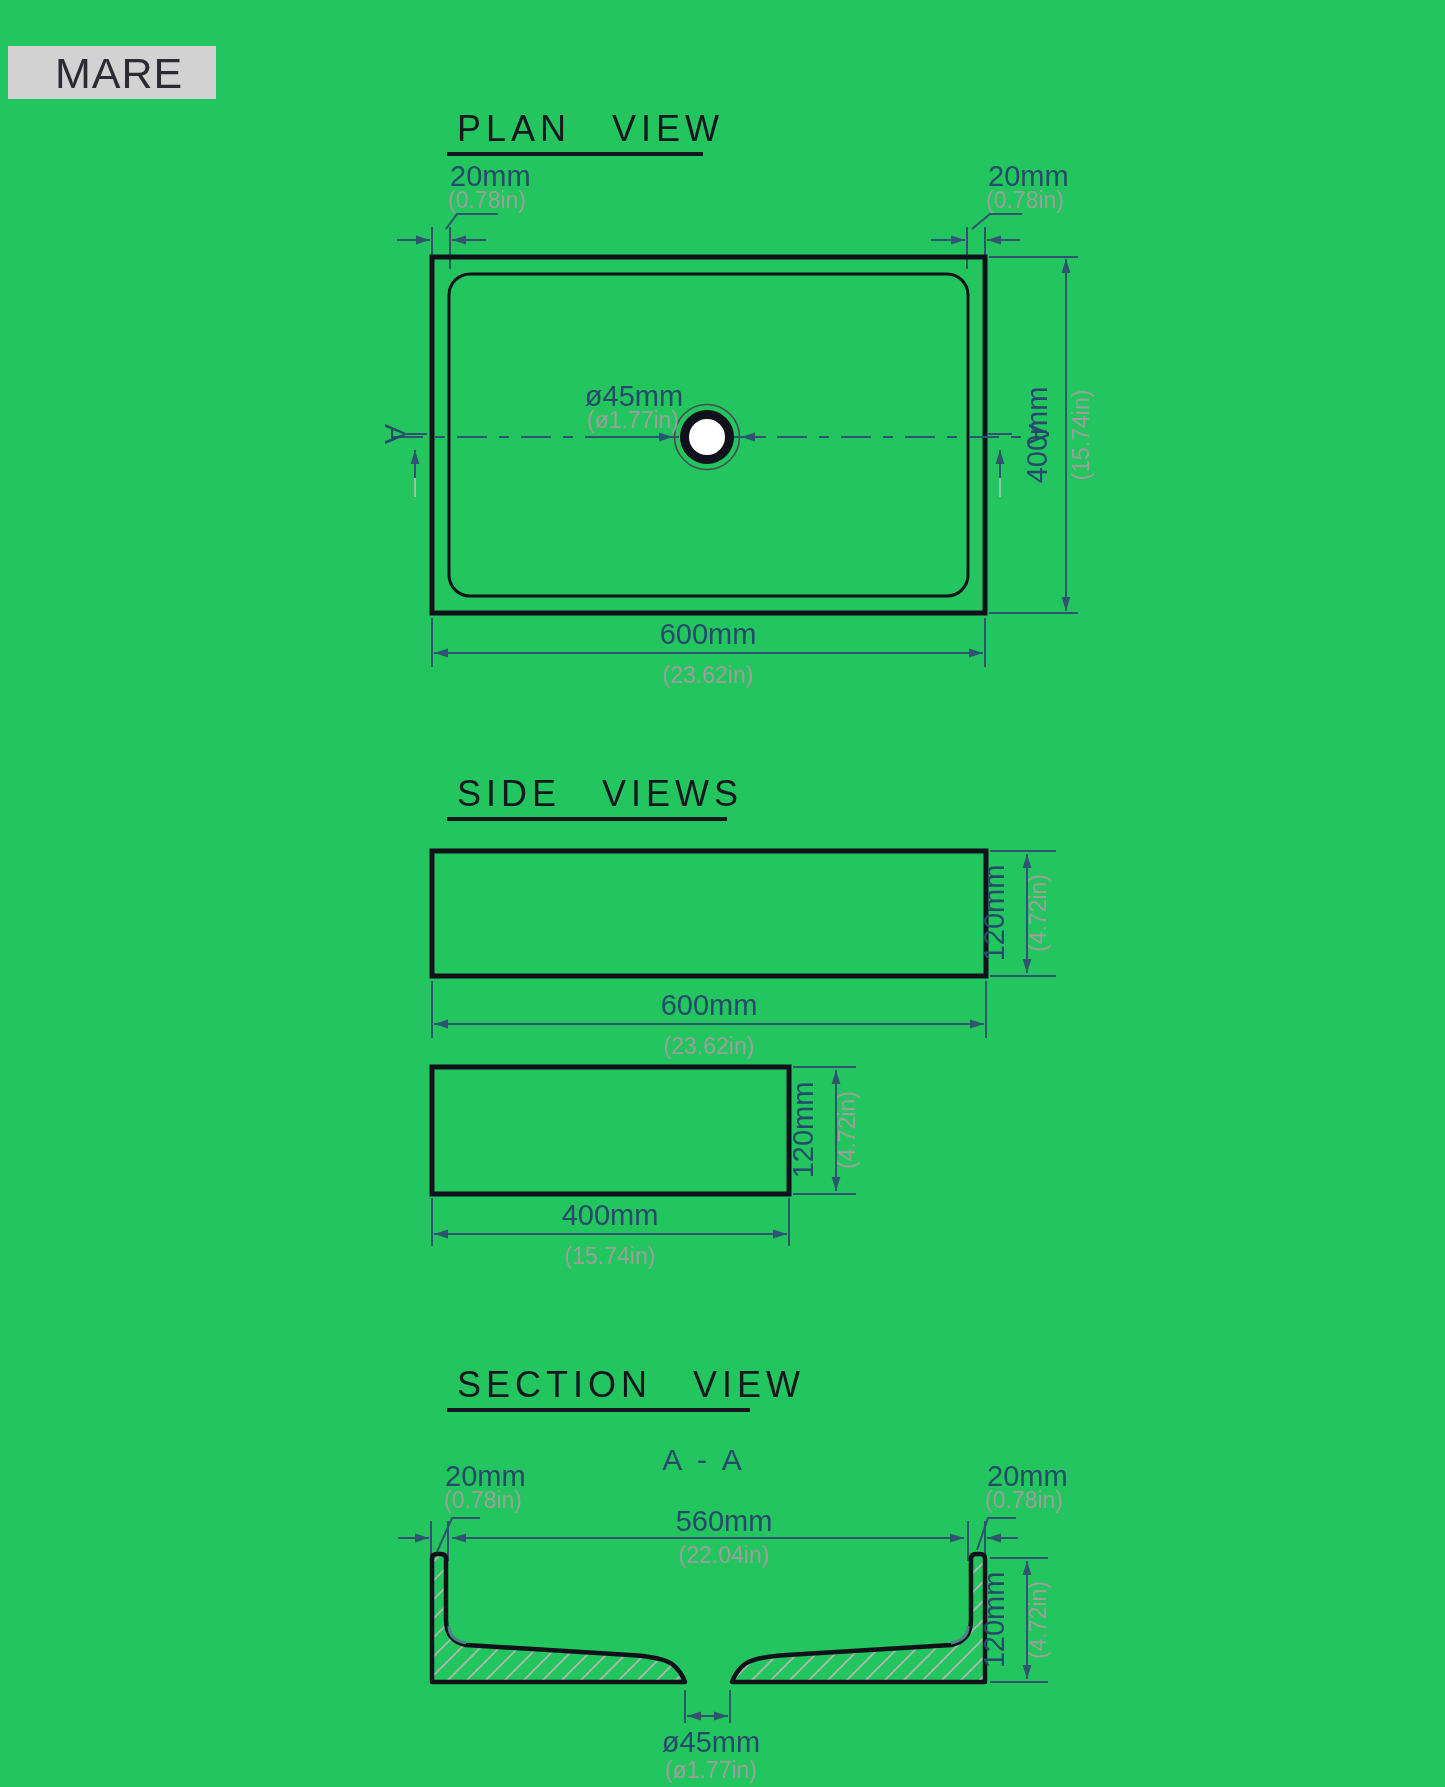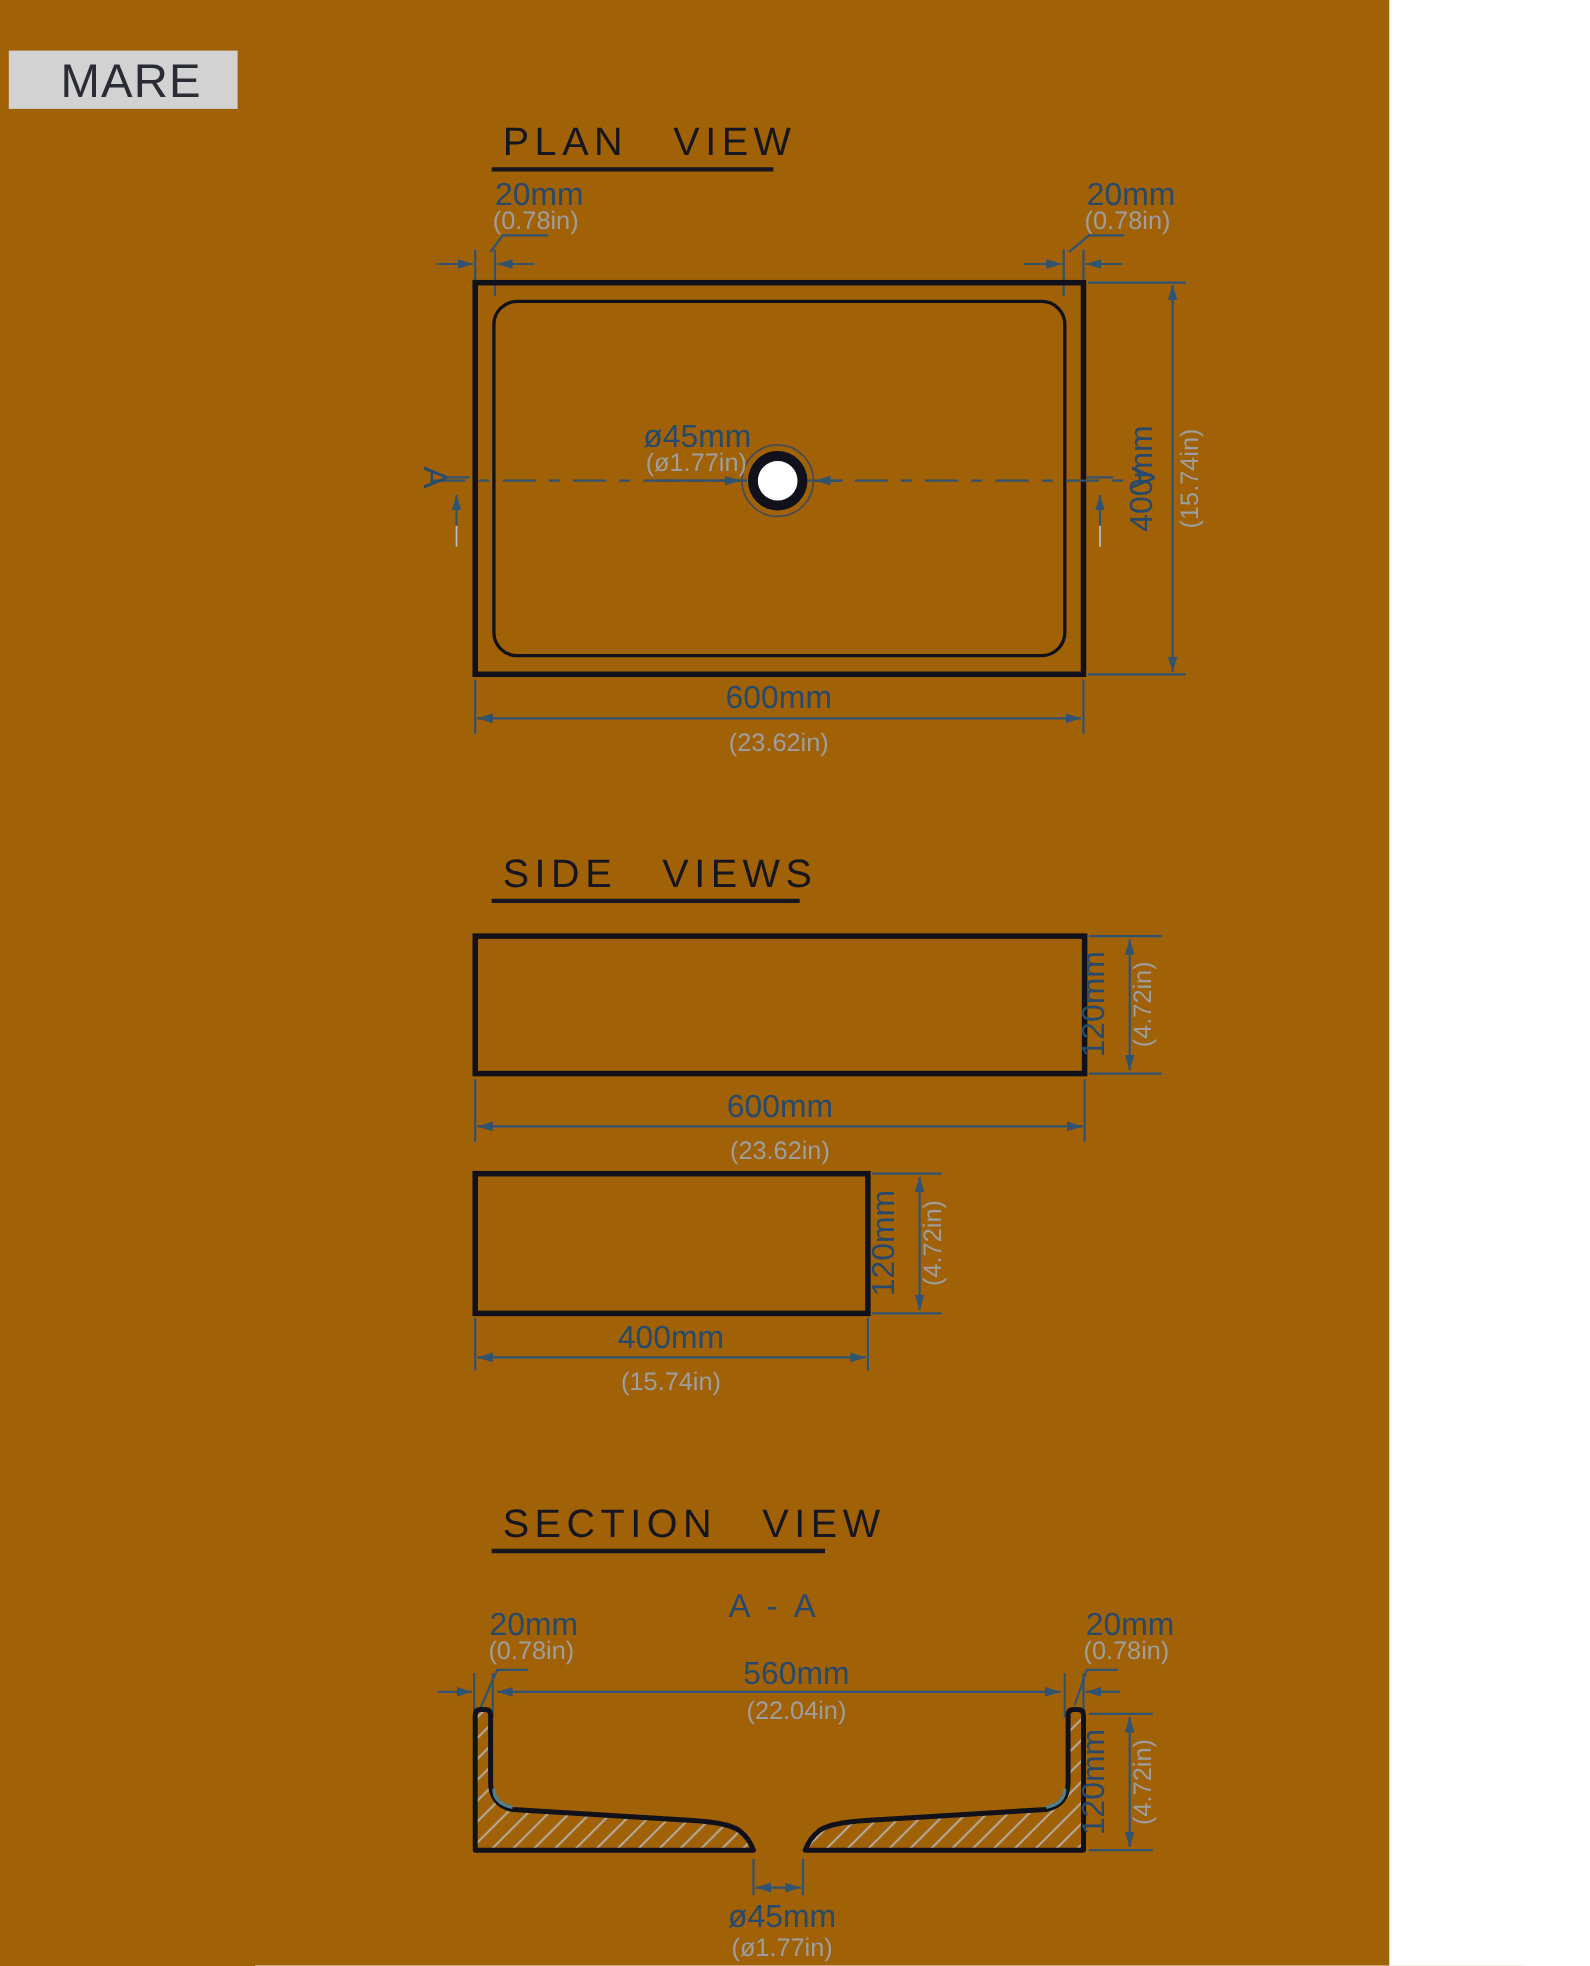--- a/index.html
+++ b/index.html
@@ -1,16 +1,16 @@
 <!DOCTYPE html>
 <html><head>
 <meta charset="utf-8">
 <style>
   html,body{margin:0;padding:0;background:#ffffff;}
-  .sheet{position:relative;width:1263px;height:1787px;background:#a16207;overflow:hidden;}
+  .sheet{position:relative;width:1445px;height:1787px;background:#22c55e;overflow:hidden;}
   svg{display:block;}
   text{font-family:"Liberation Sans","DejaVu Sans",sans-serif;}
   .t-title{font-size:36px;font-weight:400;fill:#15161f;letter-spacing:5px;word-spacing:26px;}
   .t-brand{font-size:43px;font-weight:500;fill:#2b2b33;letter-spacing:1px;}
   .t-mm{font-size:29px;font-weight:500;fill:#27496b;}
   .t-in{font-size:23px;font-weight:400;fill:#9e9e9e;}
   .t-marker{font-size:30px;font-weight:500;fill:#27496b;}
   .ln-dark{stroke:#10111b;fill:none;}
   .ln-dim{stroke:#2f5370;stroke-width:2;fill:none;}
   .ln-ext{stroke:#2f5370;stroke-width:2;fill:none;}

